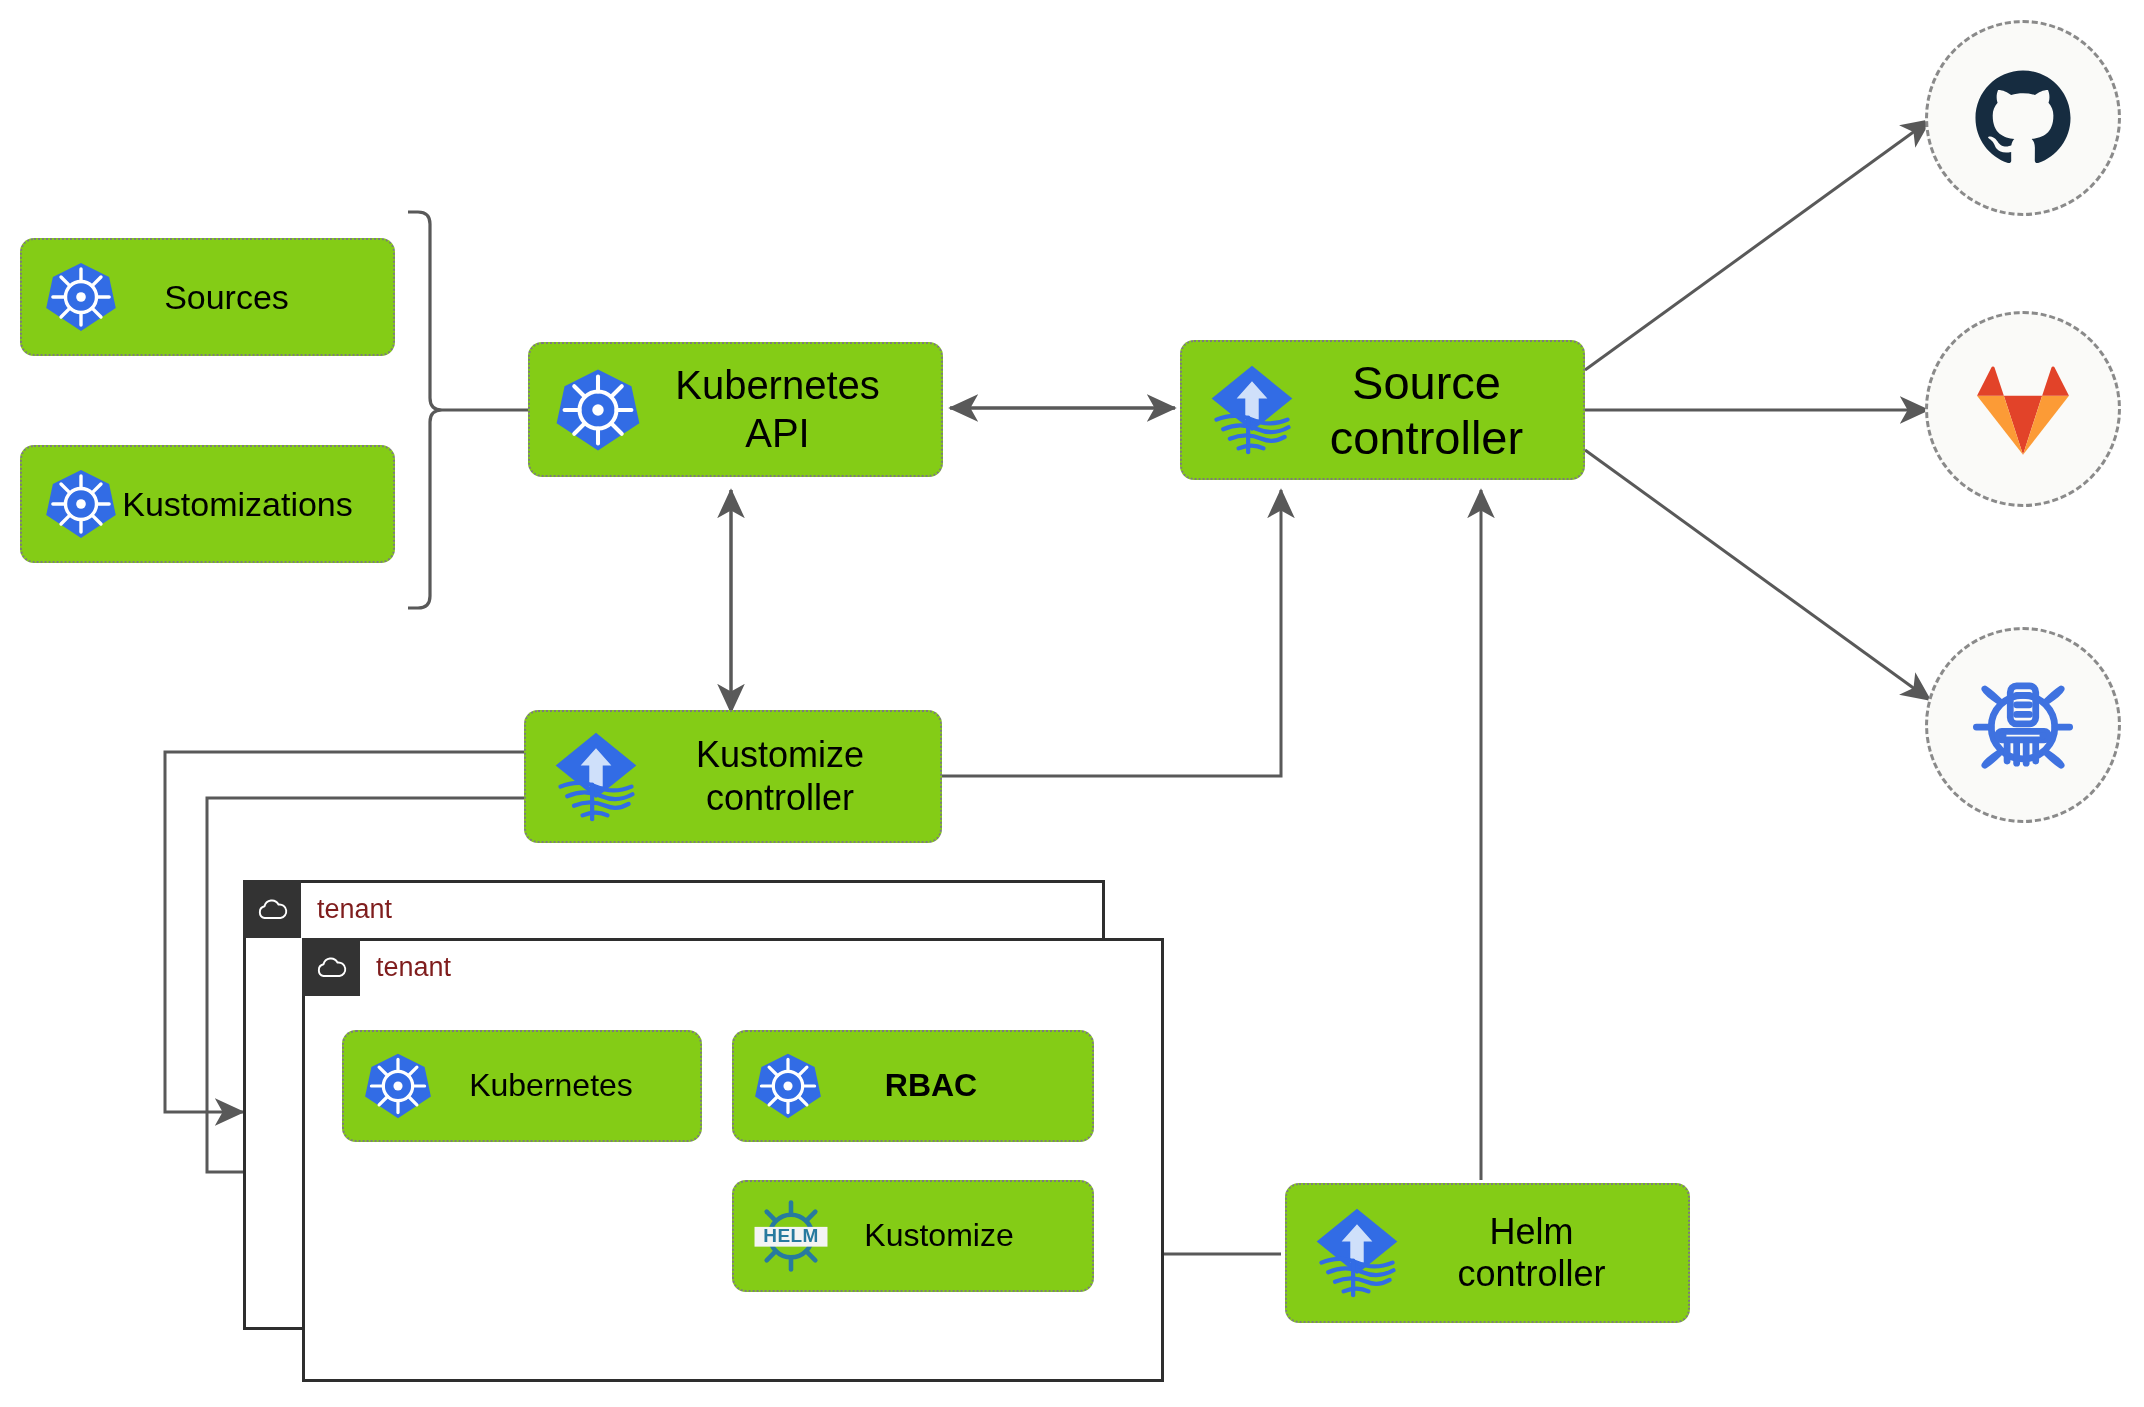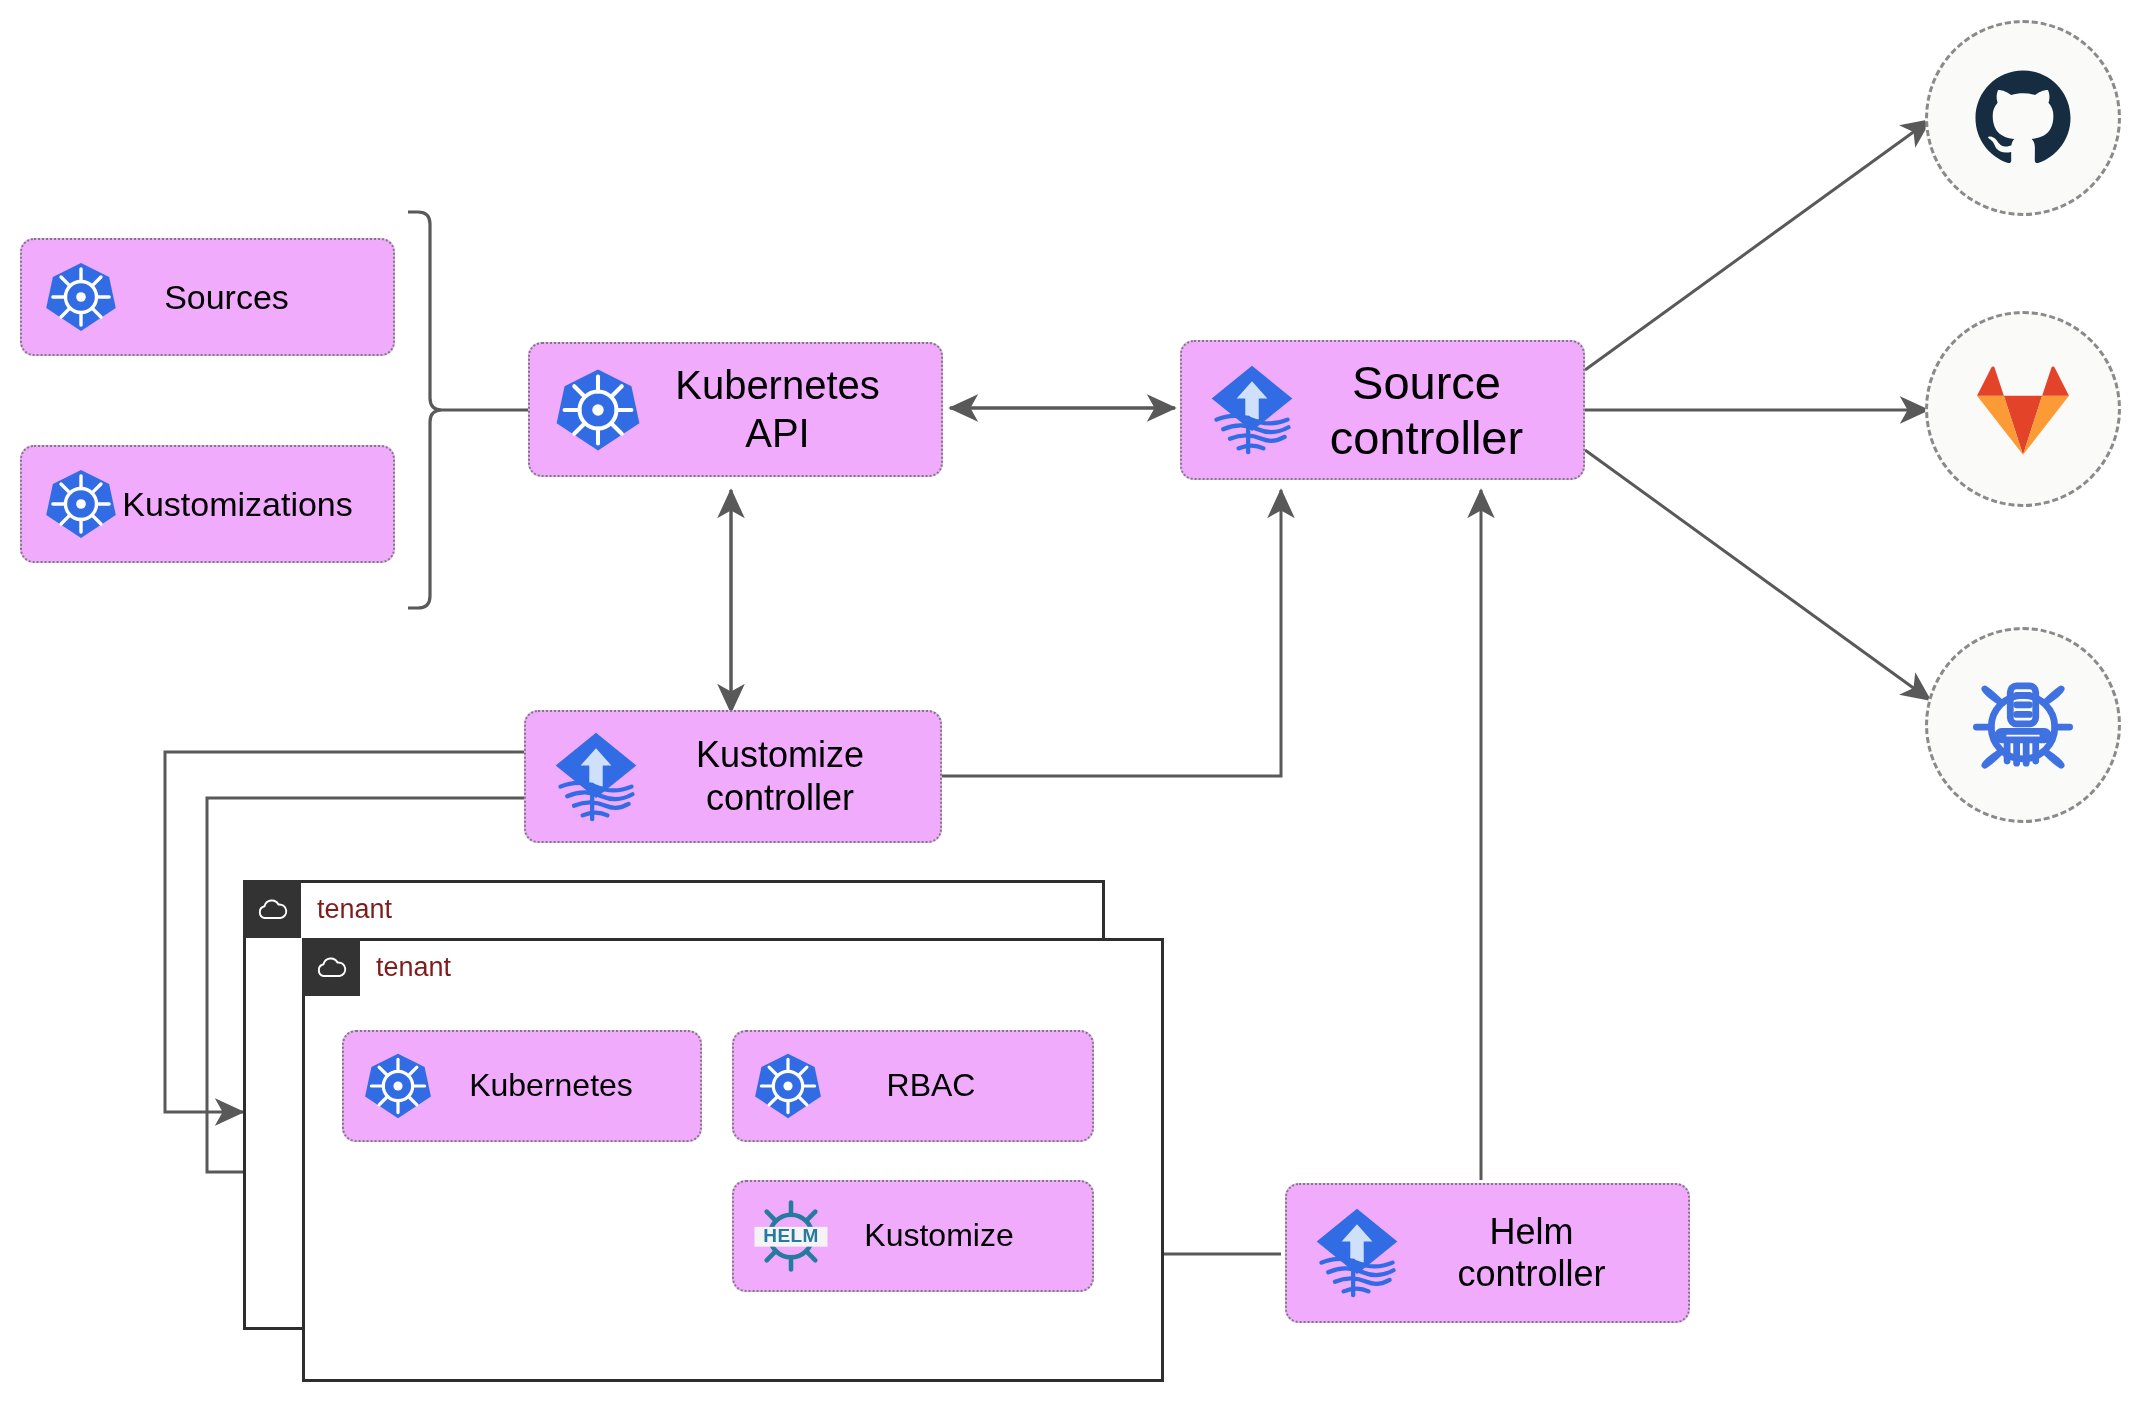--- a/index.html
+++ b/index.html
@@ -20,21 +20,21 @@
   svg.wires {
     position: absolute;
     left: 0; top: 0;
     width: 2144px;
     height: 1407px;
     pointer-events: none;
   }
   
   .rbox {
     position: absolute;
-    background: #f0abfc;
+    background: #84cc16;
     border: 2px dotted #7c7c7c;
     border-radius: 14px;
     display: flex;
     align-items: center;
     box-sizing: border-box;
     z-index: 5;
   }
   .rbox .ico {
     flex: 0 0 auto;
     display: flex;
@@ -338,21 +338,21 @@
             <path d="M65,65 L77,77"></path>
           <path d="M65,35 L77,23"></path>
             <path d="M35,65 L23,77"></path>
         </g>
         <circle cx="50" cy="50" r="6.5" fill="#ffffff"></circle>
       </svg>
     </span>
     <span class="lbl" style="font-size:32px; padding-right:14px;">Kubernetes</span>
   </div>
 
-  <div class="rbox" style="left:732px; top:1030px; width:362px; height:112px; padding:0 18px; z-index:7;">
+  <div class="rbox" style="left:732px; top:1030px; width:362px; height:112px; padding:0 18px; z-index:7;font-weight:bold;">
     <span class="ico" style="width:72px;height:72px;">
       <svg viewBox="0 0 100 100" width="70" height="70" aria-hidden="true">
         <polygon points="50,4 88,23 97,65 50,96 3,65 12,23" fill="#326ce5"></polygon>
         <g fill="none" stroke="#ffffff" stroke-width="4.6" stroke-linecap="round">
           <circle cx="50" cy="50" r="21"></circle>
           <path d="M50,29 L50,12"></path>
             <path d="M50,71 L50,88"></path>
           <path d="M29,50 L12,50"></path>
             <path d="M71,50 L88,50"></path>
           <path d="M35,35 L23,23"></path>

